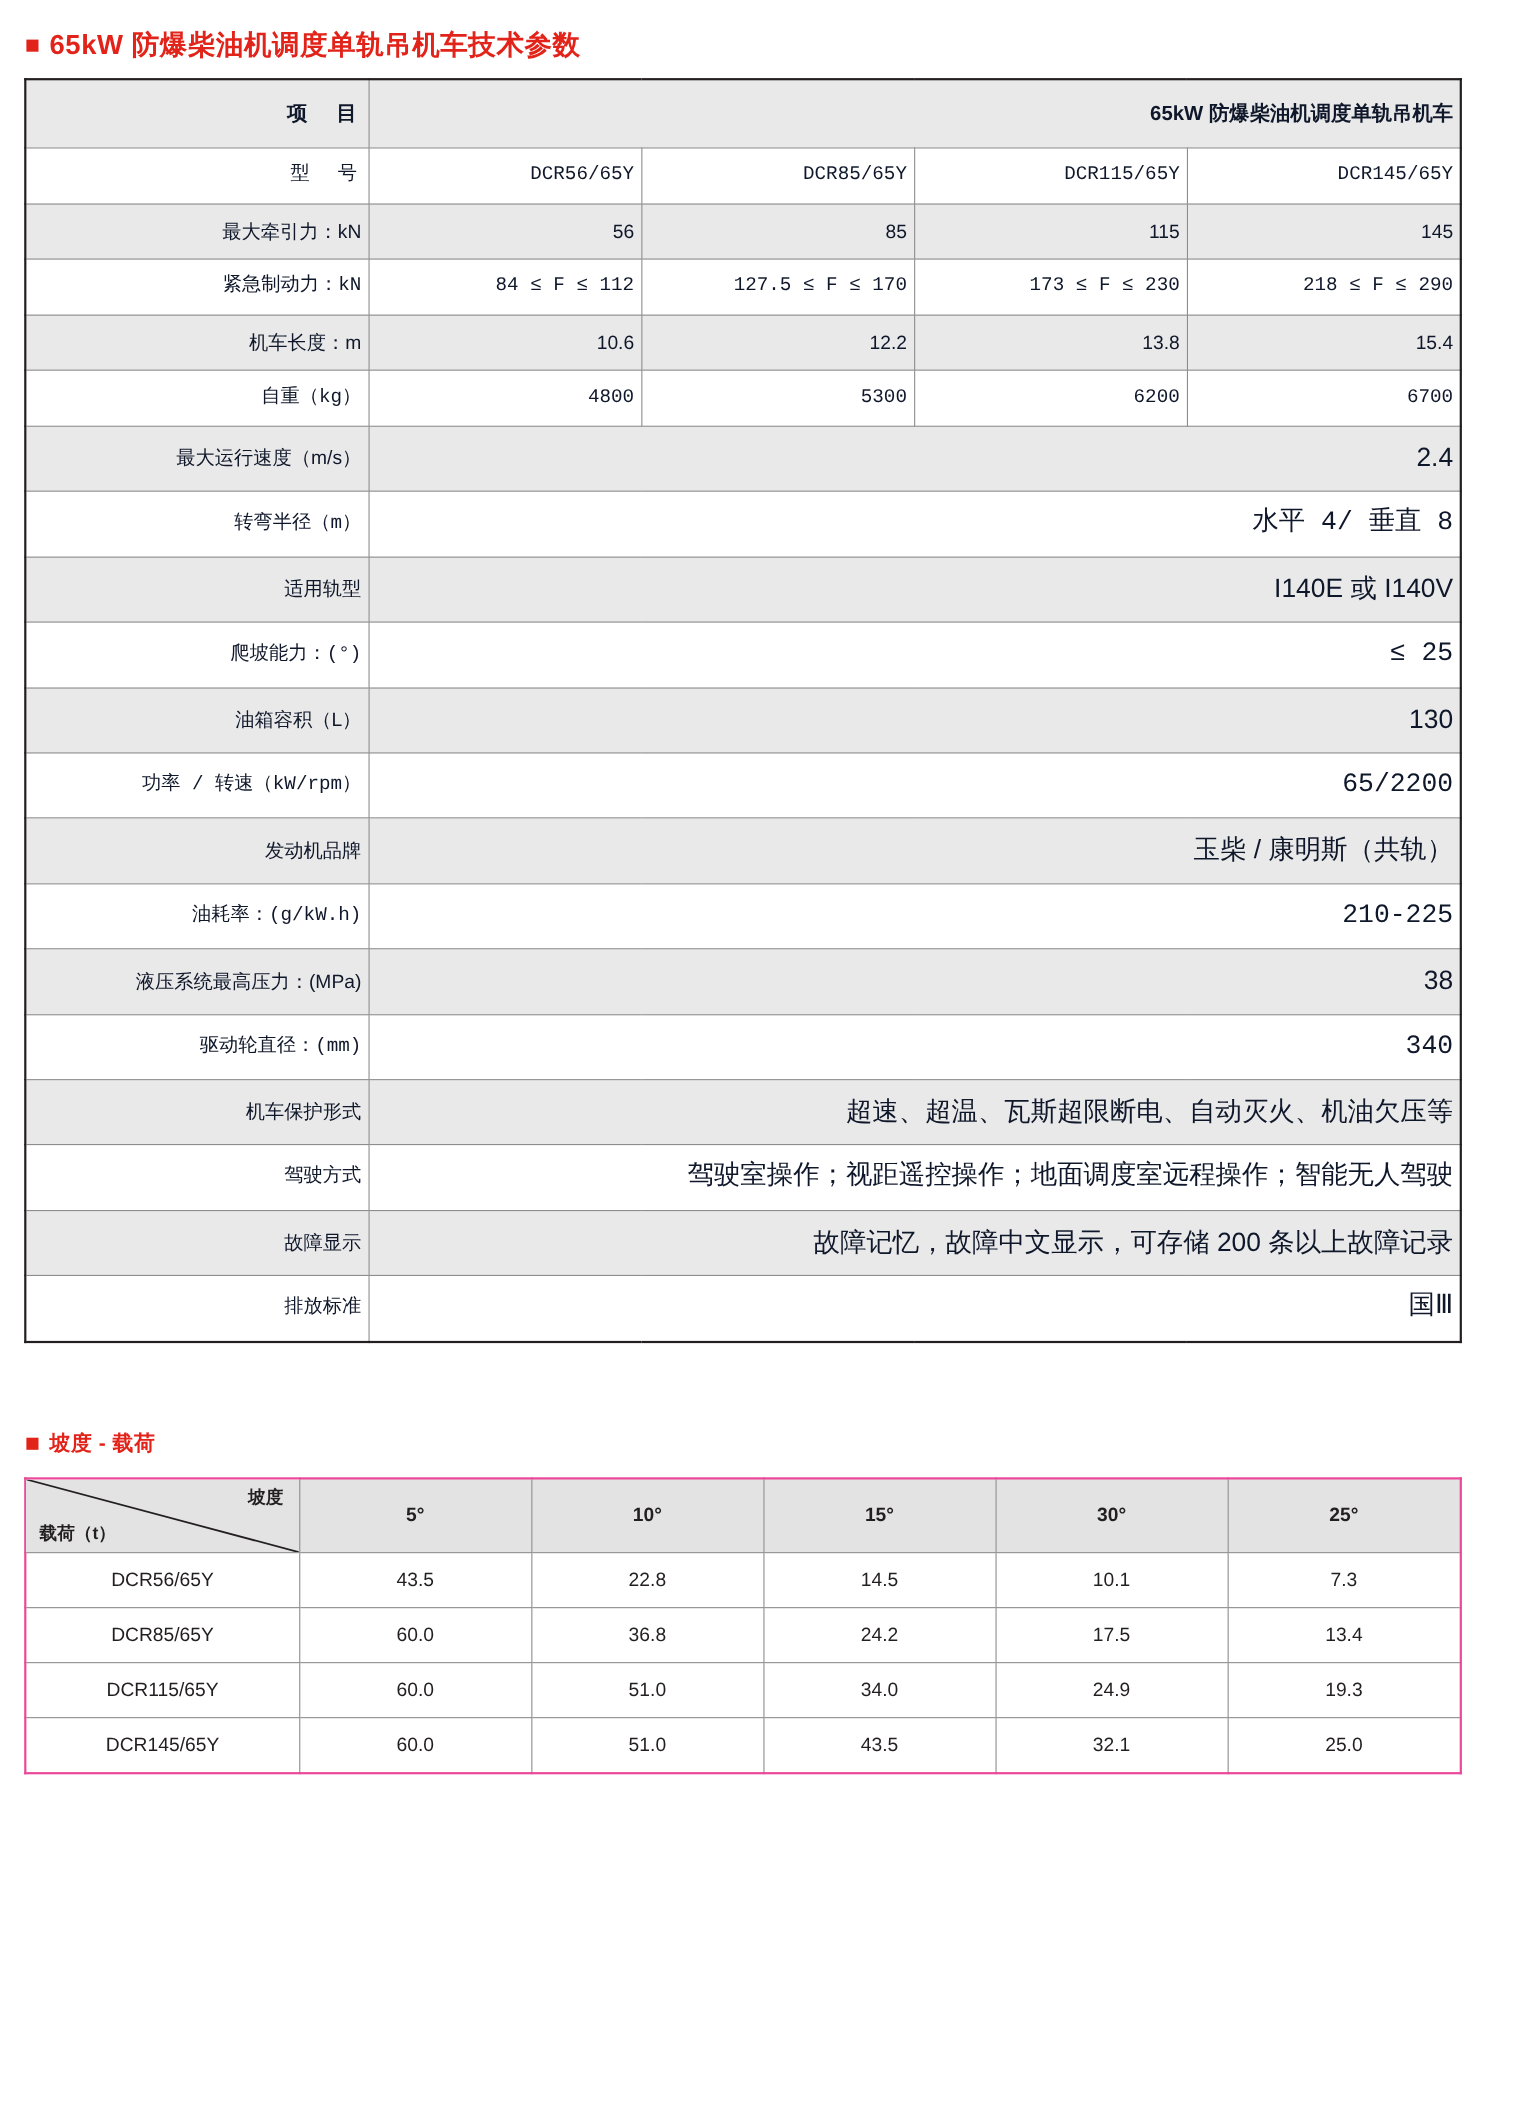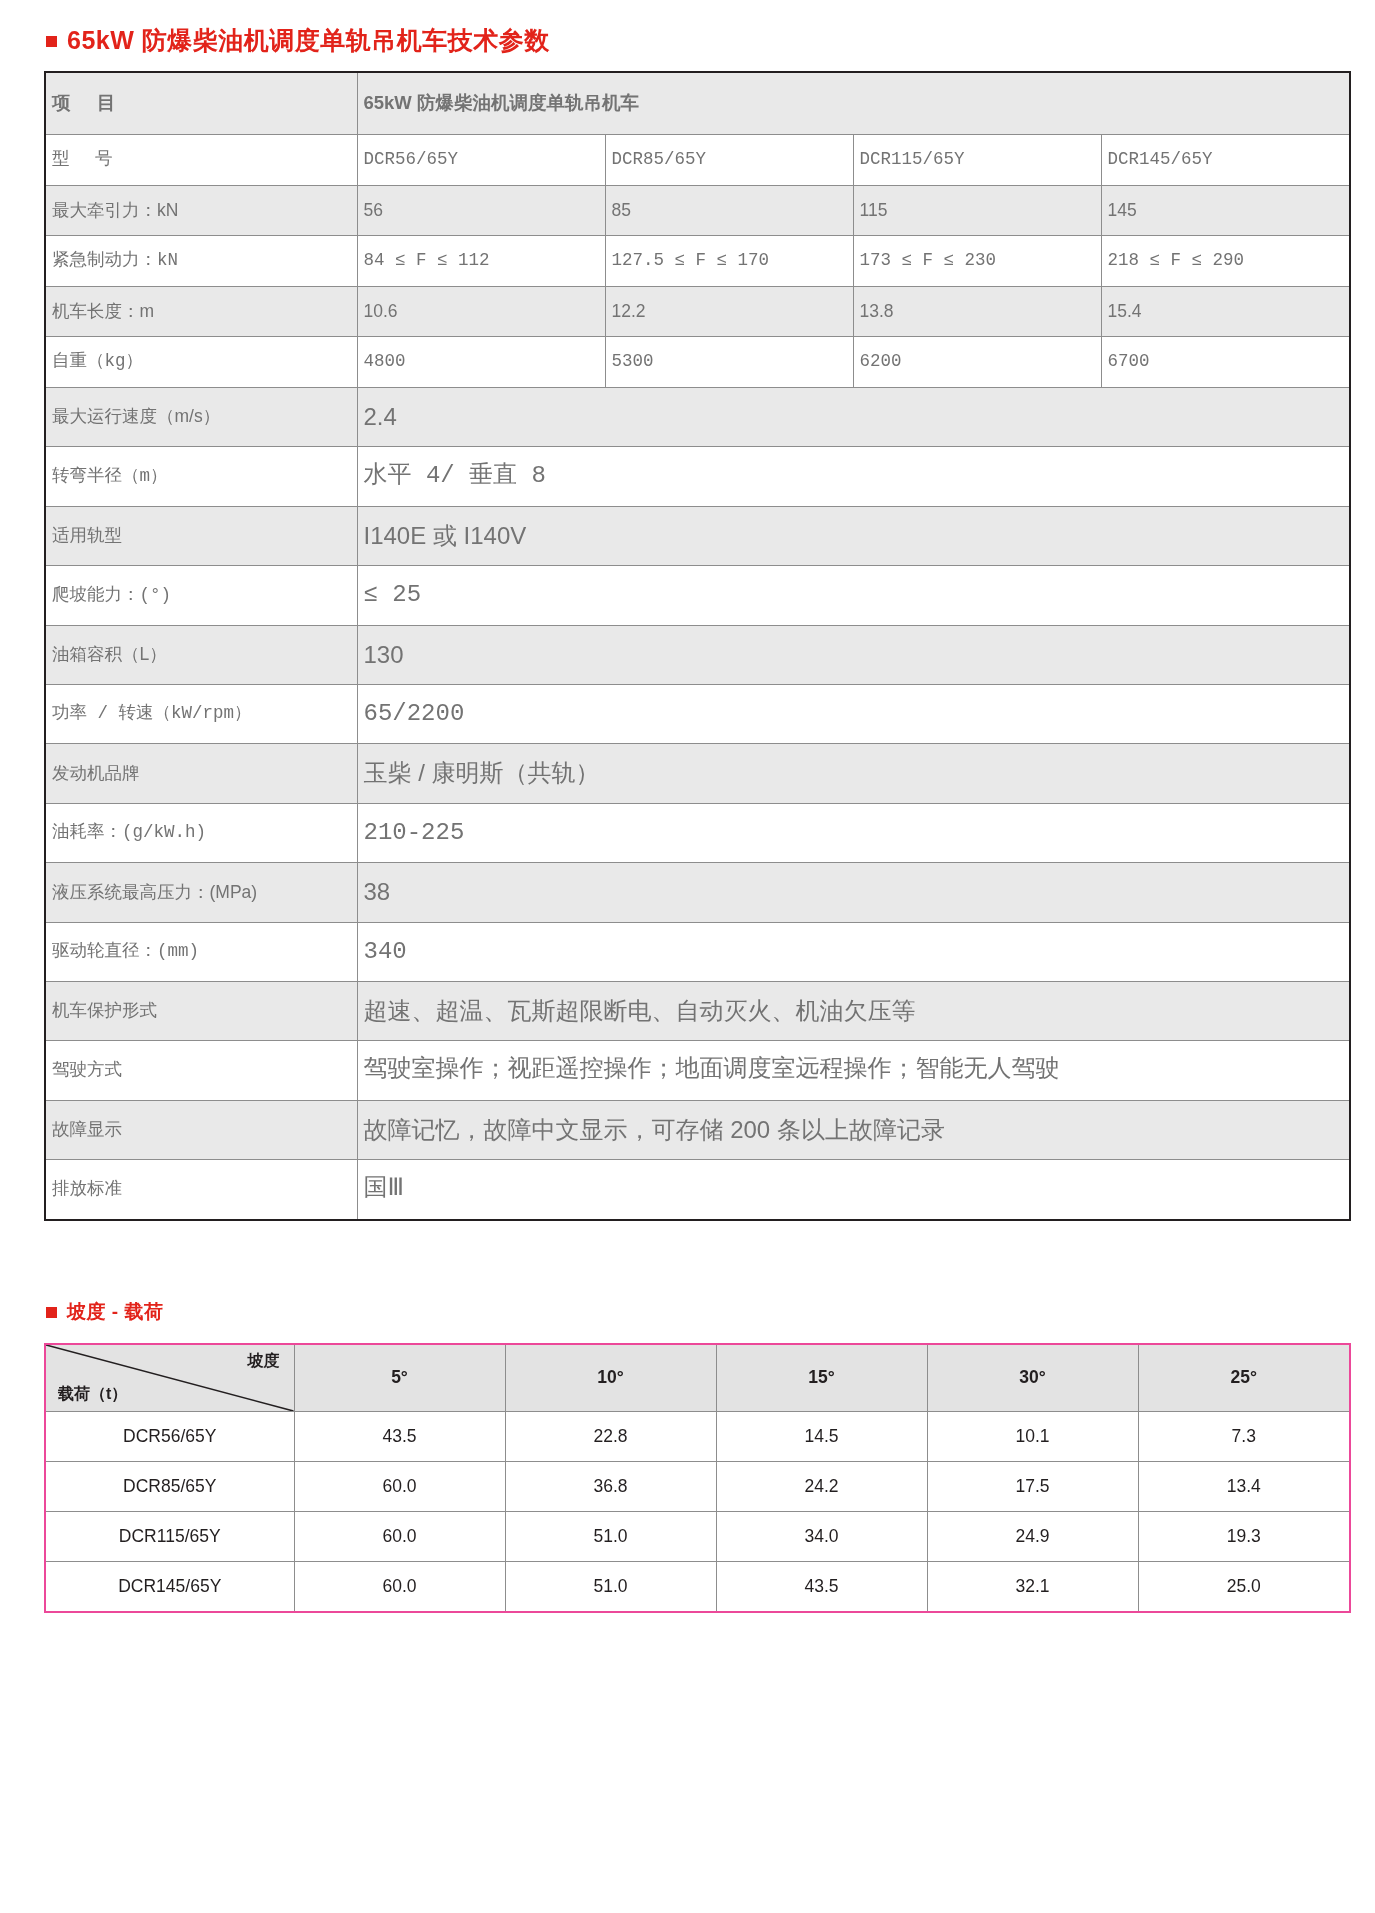--- a/index.html
+++ b/index.html
@@ -12,21 +12,21 @@
     min-height: 1913px;
     font-family: "Liberation Sans", "DejaVu Sans", sans-serif;
     color: #231f20;
     -webkit-font-smoothing: antialiased;
   }
   .page {
     position: relative;
     width: 1375px;
     min-height: 1913px;
     box-sizing: border-box;
-    padding: 18px 34px 20px 44px;
+    padding: 18px 34px 20px 22px;
   }
 
   
   .section-heading {
     display: flex;
     align-items: center;
     gap: 10px;
     color: #e2231a;
     font-weight: bold;
     letter-spacing: 0.5px;
@@ -53,24 +53,24 @@
   table {
     border-collapse: collapse;
     width: 1305px;
     table-layout: fixed;
   }
   .spec-table {
     border: 2px solid #231f20;
   }
   .spec-table td {
     border: 1px solid #8d8d8d;
-    text-align: left;
+    text-align: right;
     vertical-align: middle;
     font-size: 17.5px;
-    color: #737373;
+    color: #0f172a;
     padding: 13px 6px;
     line-height: 1.35;
   }
   .spec-table tr.shade td {
     background: #e9e9e9;
   }
   .spec-table tr.white td {
     background: #ffffff;
     font-family: Liberation Mono, monospace;
   }

